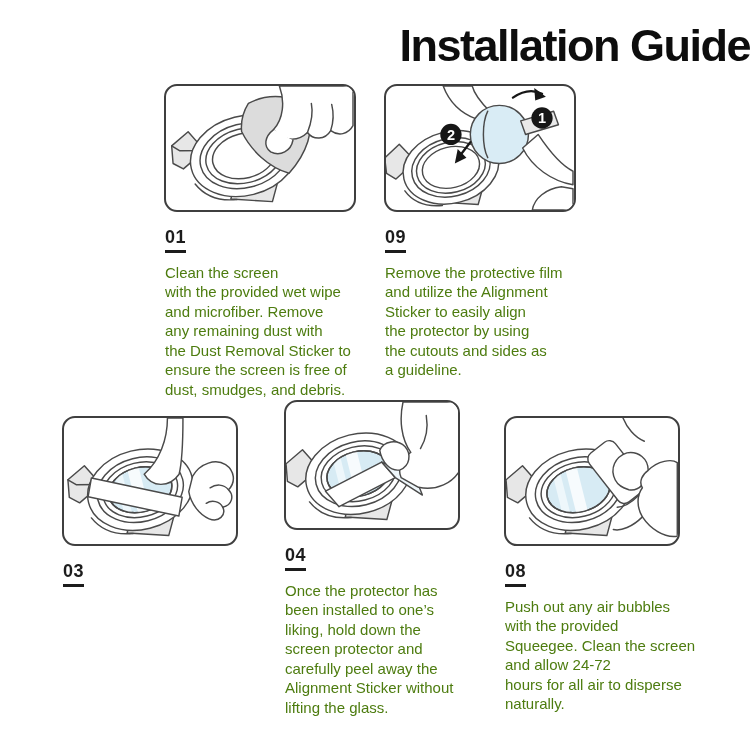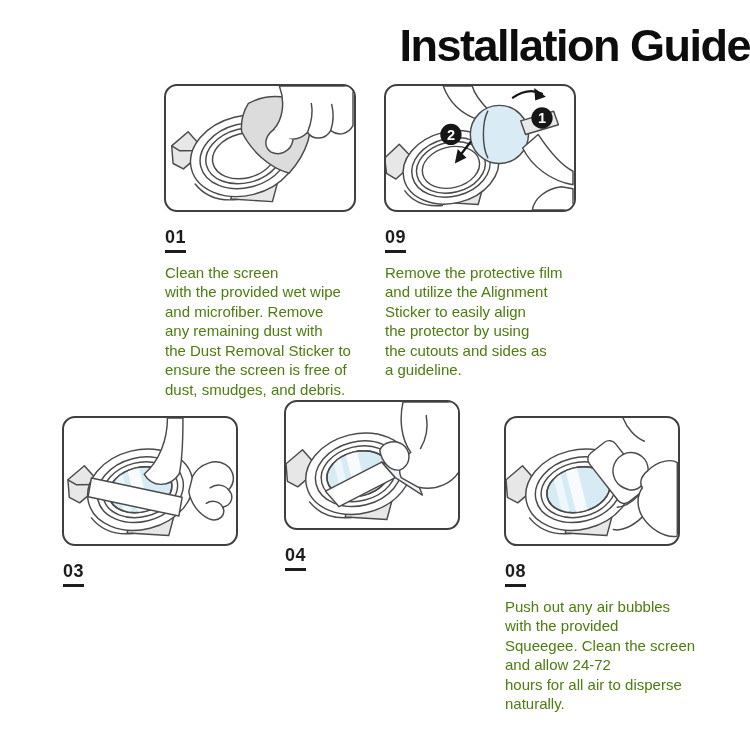--- a/index.html
+++ b/index.html
@@ -200,20 +200,27 @@
           </g>
           <path d="M40 92 L98 62 L112 78 L54 108 Z" fill="#ffffff"></path>
           <path d="M98 62 L132 76 L140 96 L112 78 Z" fill="#eef6fa"></path>
           <path d="M120 0 C116 18 118 38 128 52 C118 58 114 68 118 78 L136 88 C154 92 172 84 180 68 C188 50 186 20 182 0 Z" fill="#ffffff"></path>
           <path d="M96 50 C100 40 114 38 122 46 C129 54 127 66 117 70 C107 72 98 62 96 50 Z" fill="#ffffff"></path>
           <path d="M138 48 C144 38 146 26 144 14"></path>
         </g>
       </svg>
     </div>
     <div class="step-num">04</div>
+    <p class="step-desc">Once the protector has
+been installed to one’s
+liking, hold down the
+screen protector and
+carefully peel away the
+Alignment Sticker without
+lifting the glass.</p>
   </section>
 
   <section class="step step-5">
     <div class="panel panel-sm">
       <svg viewBox="0 0 176 130" aria-hidden="true">
         <defs>
             <clipPath id="scr5">
               <ellipse cx="74" cy="74" rx="33" ry="23"></ellipse>
             </clipPath>
           </defs>

